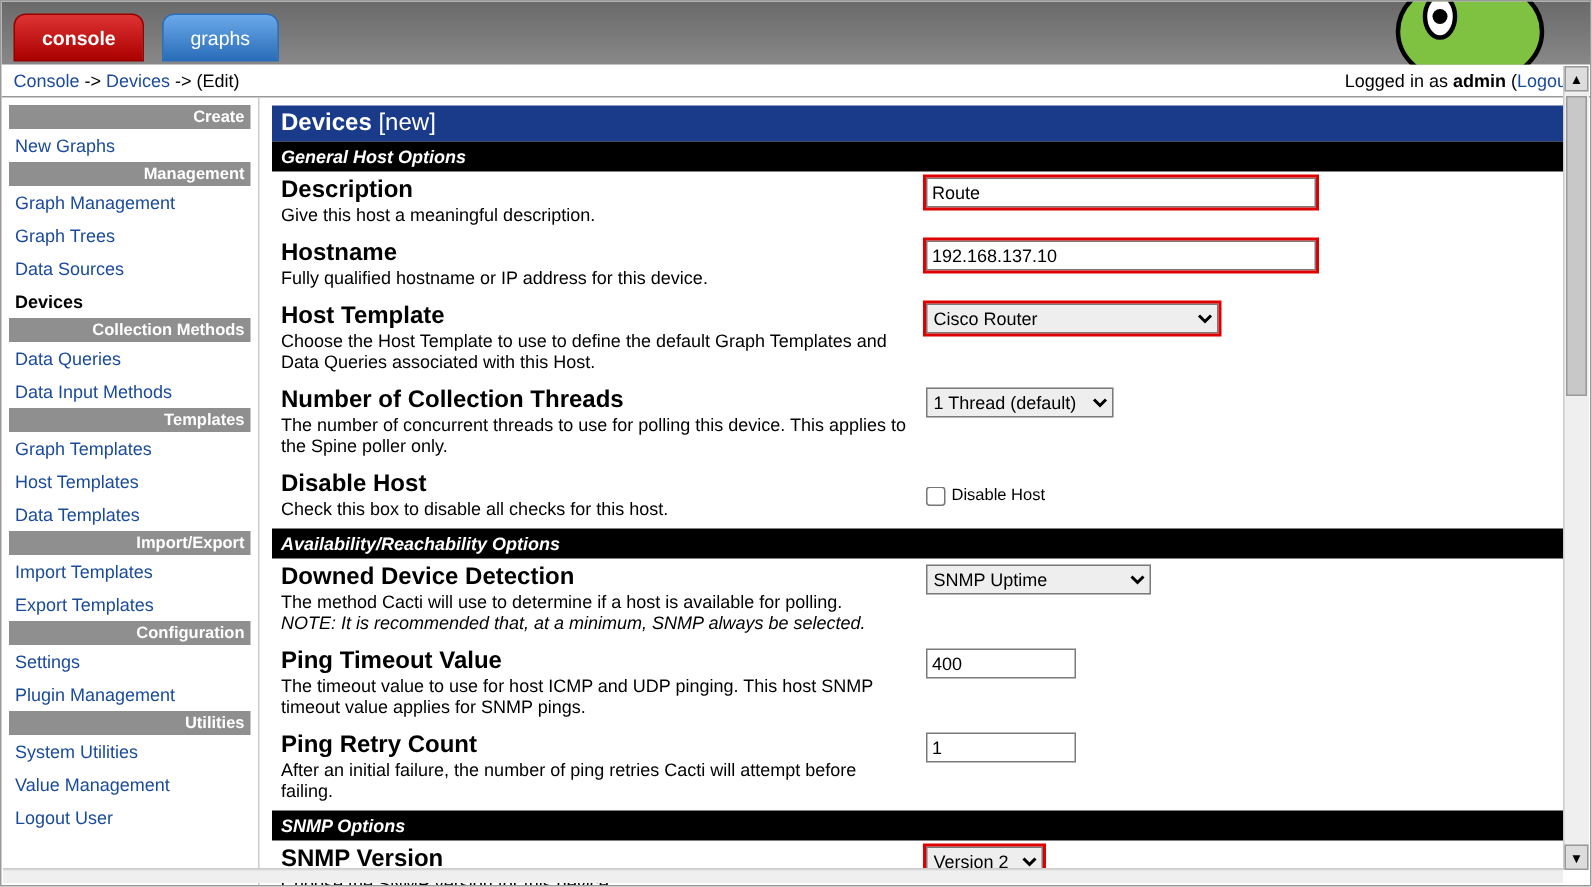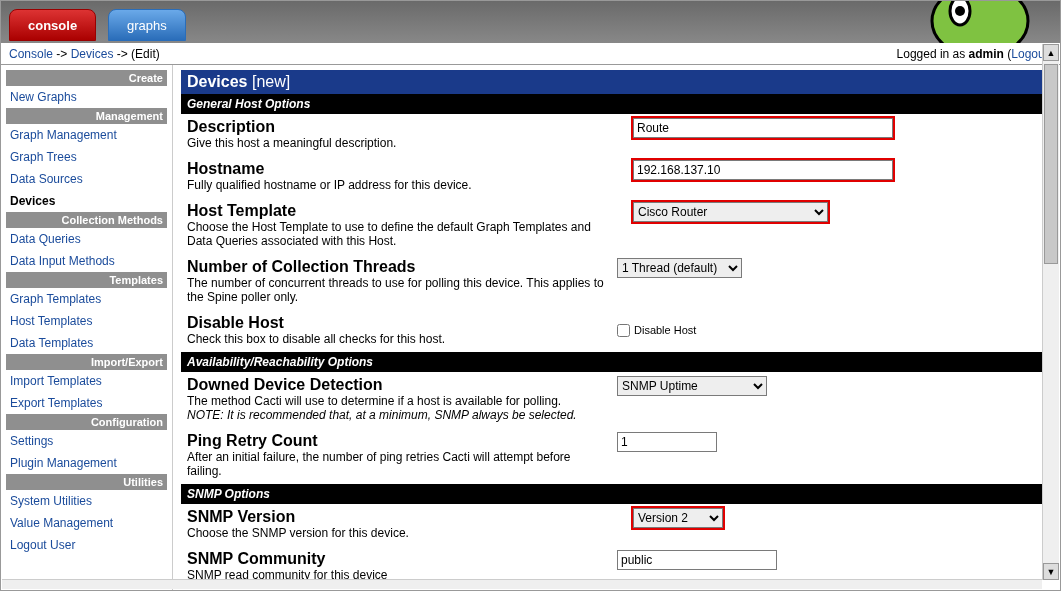--- a/index.html
+++ b/index.html
@@ -25,21 +25,21 @@
 .bar-dark .sub{font-weight:normal;}
 .bar-mid{ background:#000000; color:#fff; font-weight:bold; padding:3px 6px; font-size:12px;font-style:italic;}
 .row{ display:flex; border-bottom:0px solid #eee; padding:4px 6px 6px 6px;}
 .row .lbl{ flex:0 0 430px; padding-right:10px;}
 .row .lbl b{ font-weight:bold; font-size:16px;}
 .row .lbl .help{ font-size:12px;}
 .row .lbl .note{ font-style:italic;}
 .row .ctl{ flex:1;}
 input[type=text]{ border:1px solid #7a7a7a; padding:2px 3px; font-size:12px; height:20px;}
 select{ border:1px solid #7a7a7a; font-size:12px; height:20px; background:#eee;}
-.hl-red{ outline:2px solid #e00000;margin-left:16px;}
+.hl-red{ outline:2px solid #e00000;}
 .cb-wrap{display:flex; align-items:center; gap:4px;}
 .scrollbar{position:absolute; right:1px; top:43px; bottom:10px; width:17px; background:#efefef; border-left:1px solid #ccc;}
 .sthumb{position:absolute; left:1px; right:1px; top:20px; height:200px; background:#c8c8c8; border:1px solid #999;}
 .sbtn{position:absolute; left:0; right:0; height:17px; background:#ddd; border:1px solid #999; display:flex; align-items:center; justify-content:center; font-size:9px;}
 .hscroll{position:absolute; left:1px; right:18px; bottom:1px; height:10px; background:#efefef; border-top:1px solid #ccc;}
 </style>
 </head>
 <body>
 
 <div class="topbar">
@@ -125,31 +125,35 @@
         </div>
     </div>
 
     <div class="bar-mid">Availability/Reachability Options</div>
 
     <div class="row">
       <div class="lbl"><b>Downed Device Detection</b><br><span class="help">The method Cacti will use to determine if a host is available for polling.</span><br><span class="help note">NOTE: It is recommended that, at a minimum, SNMP always be selected.</span></div>
       <div class="ctl"><select style="width:150px"><option>SNMP Uptime</option></select></div>
     </div>
 
+    <div class="row">
+      <div class="lbl"><b>Ping Timeout Value</b><br><span class="help">The timeout value to use for host ICMP and UDP pinging. This host SNMP timeout value applies for SNMP pings.</span></div>
+      <div class="ctl"><input type="text" style="width: 100px;" value="400"></div>
+    </div>
 
     <div class="row">
       <div class="lbl"><b>Ping Retry Count</b><br><span class="help">After an initial failure, the number of ping retries Cacti will attempt before failing.</span></div>
       <div class="ctl"><input type="text" style="width: 100px;" value="1"></div>
     </div>
 
     <div class="bar-mid">SNMP Options</div>
 
     <div class="row">
       <div class="lbl"><b>SNMP Version</b><br><span class="help">Choose the SNMP version for this device.</span></div>
-      <div class="ctl"><select class="hl-red" style="width:90px"><option>Version 2</option></select></div>
+      <div class="ctl"><select class="hl-red" style="width:78px"><option>Version 2</option></select></div>
     </div>
 
     <div class="row">
       <div class="lbl"><b>SNMP Community</b><br><span class="help">SNMP read community for this device</span></div>
       <div class="ctl"><input type="text" style="width: 160px;" value="public"></div>
     </div>
 
   </div>
 </div>
 

